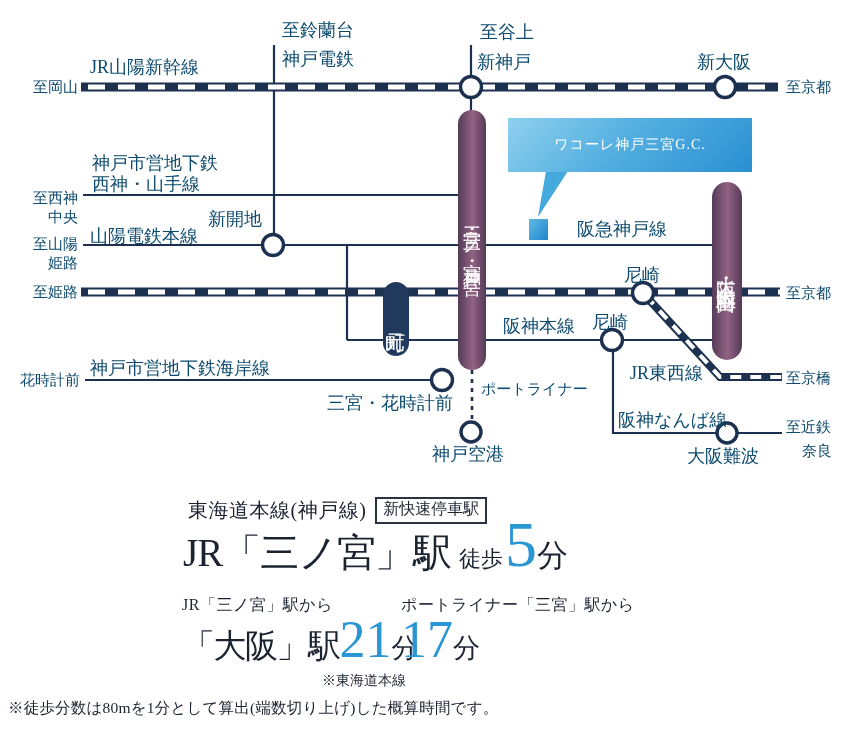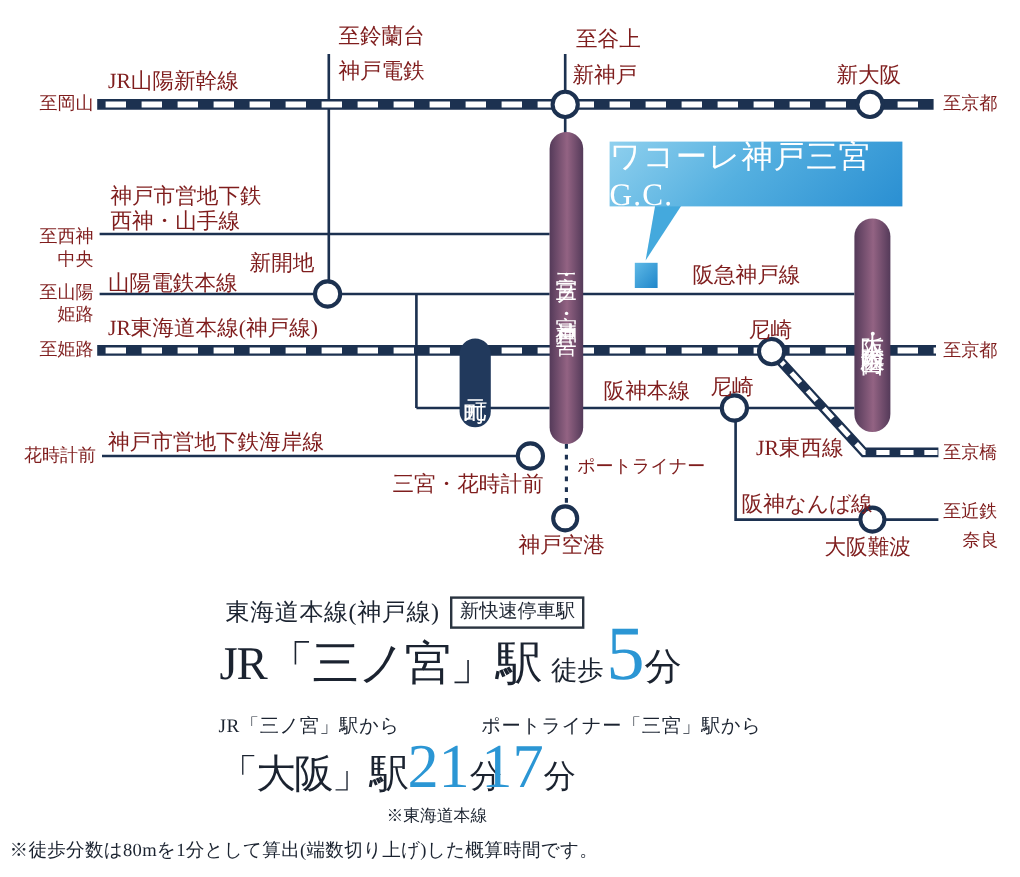--- a/index.html
+++ b/index.html
@@ -3,35 +3,35 @@
 <meta charset="utf-8">
 <style>
   html,body{margin:0;padding:0;}
   body{
     width:850px;height:731px;position:relative;background:#ffffff;overflow:hidden;
     font-family:"Liberation Serif","DejaVu Serif",serif;
     color:#1b2c4c;
   }
   #stage{position:absolute;left:0;top:0;width:850px;height:731px;}
   #railsvg{position:absolute;left:0;top:0;}
-  .lbl{position:absolute;white-space:nowrap;font-size:18px;line-height:1.15;color:#7f1d1d;}
+  .lbl{position:absolute;white-space:nowrap;font-size:18px;line-height:1.15;color:#0c4a6e;}
   .lbl.small{font-size:15px;}
   .lbl.right{text-align:right;}
   .capsule{
     position:absolute;border-radius:15px;color:#ffffff;
     writing-mode:vertical-rl;text-orientation:upright;
     display:flex;align-items:center;justify-content:center;
     background:linear-gradient(90deg,#543a59 0%,#936383 52%,#543a59 100%);
     letter-spacing:4px;font-size:19px;
   }
   .capsule.navy{background:#21395c;letter-spacing:2px;font-size:20px;border-radius:13px;}
   #property-box{
     position:absolute;left:508px;top:118px;width:244px;height:54px;
     background:linear-gradient(135deg,#8fd0ee 0%,#55b0e0 45%,#2a8fd2 100%);
-    color:#ffffff;font-size:26px;display:flex;align-items:center;justify-content:center;
+    color:#ffffff;font-size:14px;display:flex;align-items:center;justify-content:center;
     letter-spacing:1px;
   }
   
   .rowA{position:absolute;left:188px;top:497px;display:flex;align-items:center;gap:9px;}
   .rowA .line-name{font-size:20px;letter-spacing:0.5px;color:#1b2330;}
   .rowA .badge{font-size:16px;border:2px solid #2a3440;padding:0px 6px 2px 6px;color:#1b2330;}
   .rowB{position:absolute;left:183px;top:518px;display:flex;align-items:baseline;color:#1b2330;}
   .rowB .station{font-size:39px;letter-spacing:-1px;}
   .rowB .mode{font-size:22px;margin-left:8px;}
   .rowB .min{font-size:64px;color:#2b96d4;line-height:0.85;margin-left:2px;}
@@ -119,21 +119,20 @@
   <div class="lbl" style="left:92px;top:153px;">神戸市営地下鉄</div>
   <div class="lbl" style="left:92px;top:174px;">西神・山手線</div>
   <div class="lbl small right" style="left:0px;top:190px;width:78px;">至西神</div>
   <div class="lbl small right" style="left:0px;top:209px;width:78px;">中央</div>
 
   <div class="lbl" style="left:90px;top:226px;">山陽電鉄本線</div>
   <div class="lbl" style="left:208px;top:209px;">新開地</div>
   <div class="lbl small right" style="left:0px;top:236px;width:78px;">至山陽</div>
   <div class="lbl small right" style="left:0px;top:255px;width:78px;">姫路</div>
 
-  <div class="lbl" style="left:90px;top:263px;">JR東海道本線(神戸線)</div>
   <div class="lbl small right" style="left:0px;top:284px;width:78px;">至姫路</div>
   <div class="lbl small" style="left:786px;top:285px;">至京都</div>
 
   <div class="lbl" style="left:90px;top:358px;">神戸市営地下鉄海岸線</div>
   <div class="lbl small right" style="left:0px;top:372px;width:80px;">花時計前</div>
   <div class="lbl" style="left:327px;top:393px;">三宮・花時計前</div>
 
   <div class="lbl small" style="left:481px;top:381px;">ポートライナー</div>
   <div class="lbl" style="left:432px;top:444px;">神戸空港</div>
 

